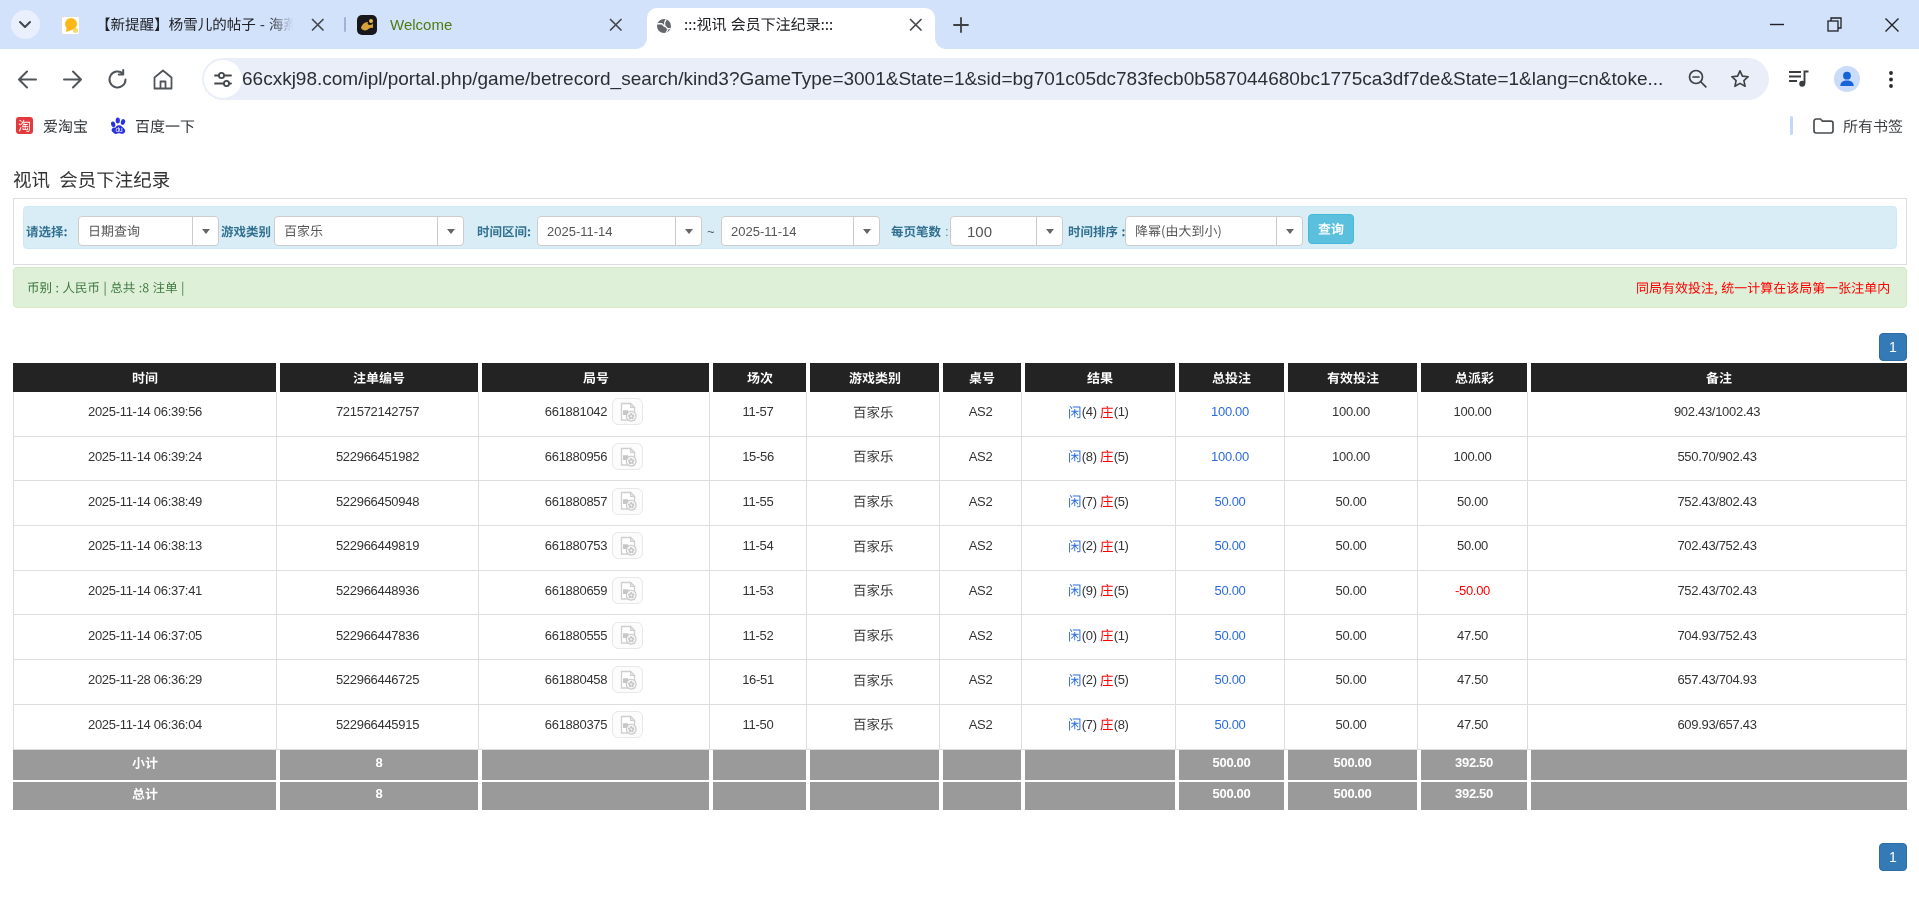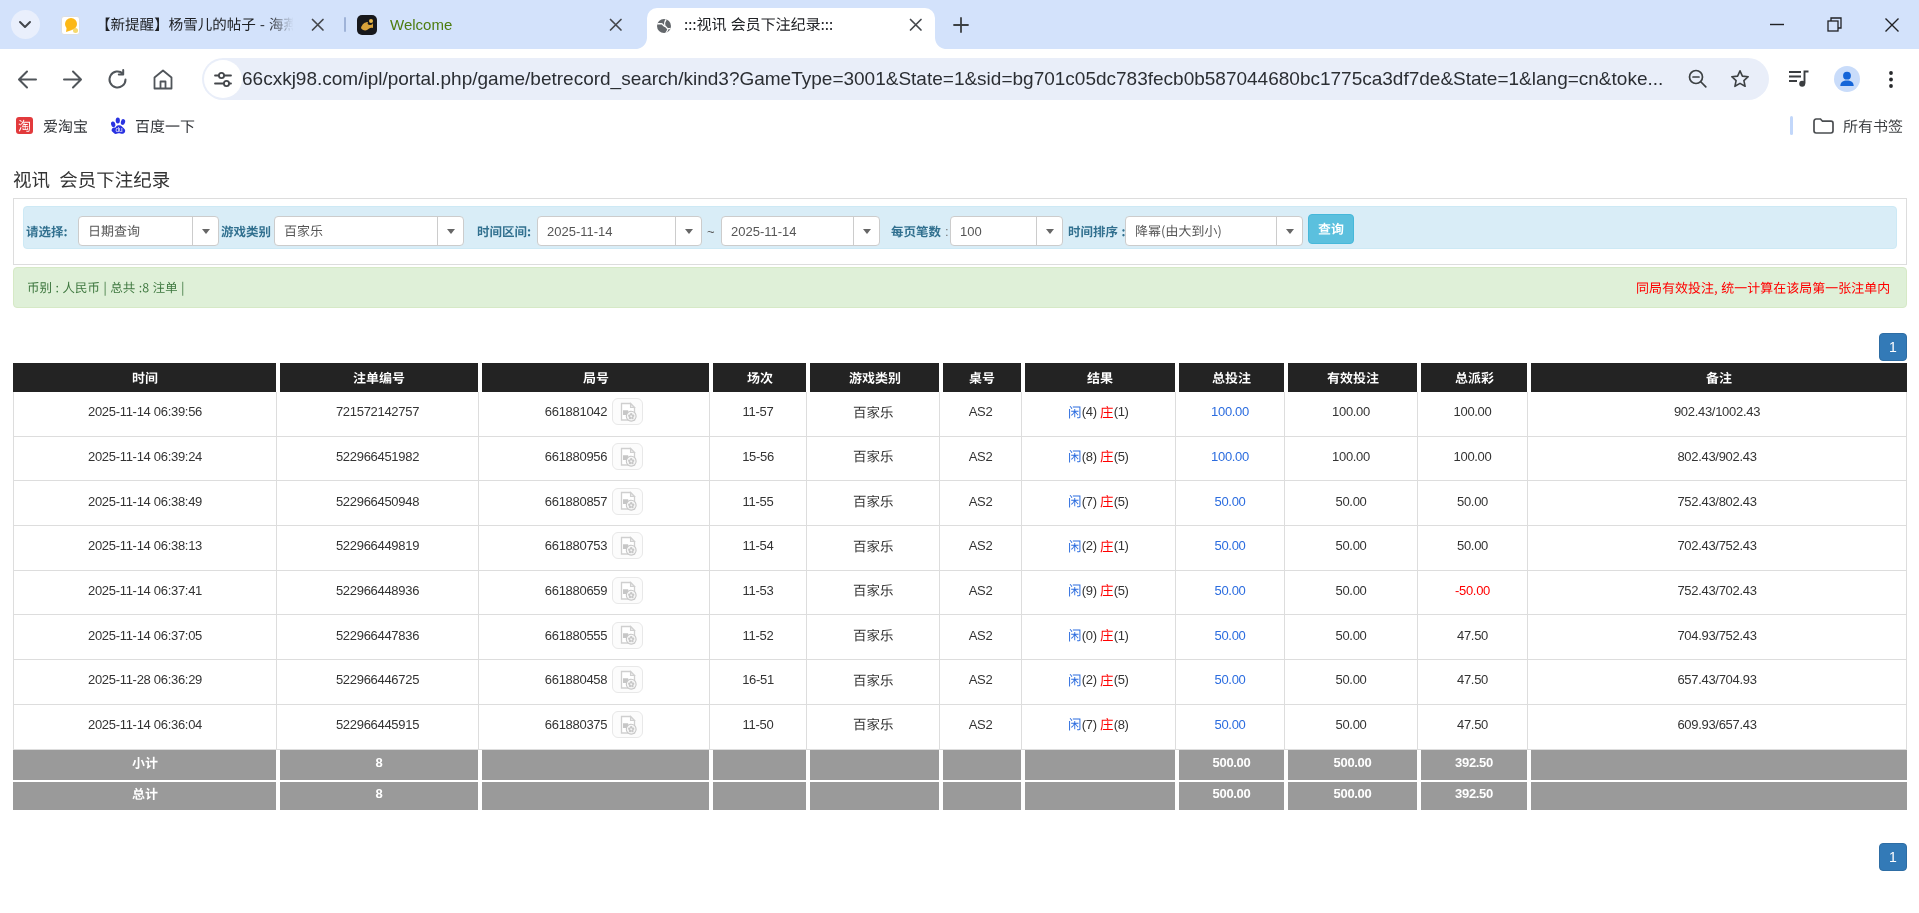--- a/index.html
+++ b/index.html
@@ -414,21 +414,21 @@
     <div class="ab flex" style="left:891px;top:74px;height:30px">
       <svg class="ct " width="50.0" height="17.0" viewBox="0 -1060 4000 1360" fill="#31708f" aria-hidden="true">
         <use href="#g50" x="0"></use>
         <use href="#g51" x="1000"></use>
         <use href="#g52" x="2000"></use>
         <use href="#g53" x="3000"></use>
       </svg>
     </div>
     <div class="ab flex" style="left:945px;top:74px;height:30px;font-size:13px;color:#777">:</div>
     <div class="selbox" style="left:950px;width:113px">
-      <div style="padding-left:9px;font-size:13px;color:#555">100</div>
+      <div style="padding-left:16px;font-size:15px;color:#555">100</div>
       <div class="selarr"></div>
     </div>
     <div class="ab flex" style="left:1068px;top:74px;height:30px">
       <svg class="ct " width="57.5" height="17.0" viewBox="0 -1060 4603 1360" fill="#31708f" aria-hidden="true">
         <use href="#g47" x="0"></use>
         <use href="#g48" x="1000"></use>
         <use href="#g54" x="2000"></use>
         <use href="#g55" x="3000"></use>
         <use href="#g36" x="4278"></use>
       </svg>
@@ -701,21 +701,21 @@
               <span>(8)&nbsp;</span>
               <svg class="ct " width="13.5" height="18.4" viewBox="0 -1060 1000 1360" fill="#ff0000" aria-hidden="true">
                 <use href="#g89" x="0"></use>
               </svg>
               <span>(5)</span>
             </div>
           </td>
           <td class="blue">100.00</td>
           <td>100.00</td>
           <td>100.00</td>
-          <td>802.43/902.43</td>
+          <td>550.70/902.43</td>
         </tr>
         <tr class="dr">
           <td>2025-11-14 06:38:49</td>
           <td>522966450948</td>
           <td>
             <div class="cwrap">
               <span>661880857</span>
               <span class="icobtn">
                 <svg width="20" height="20" viewBox="0 0 20 20">
                   <path d="M3.5 1.5 L12.5 1.5 L16.5 5.5 L16.5 18 L3.5 18 Z" fill="#fff" stroke="#cfcfcf" stroke-width="1.3"></path>

